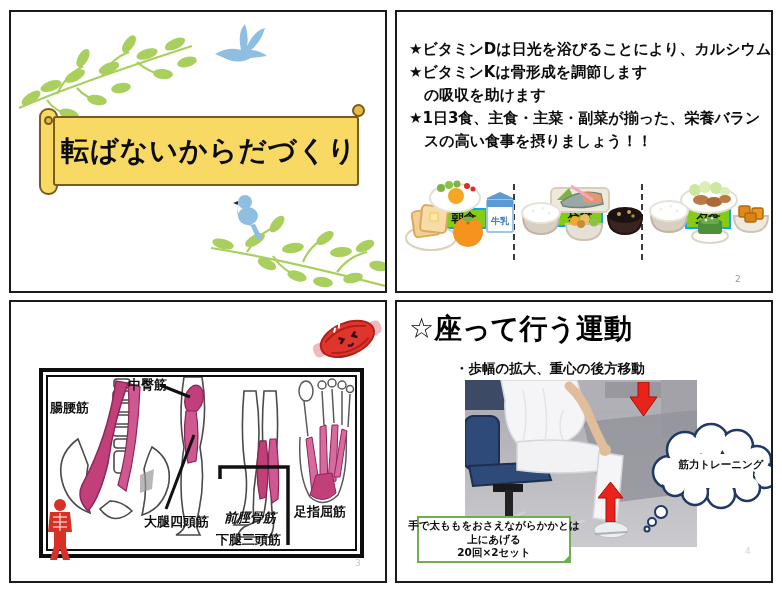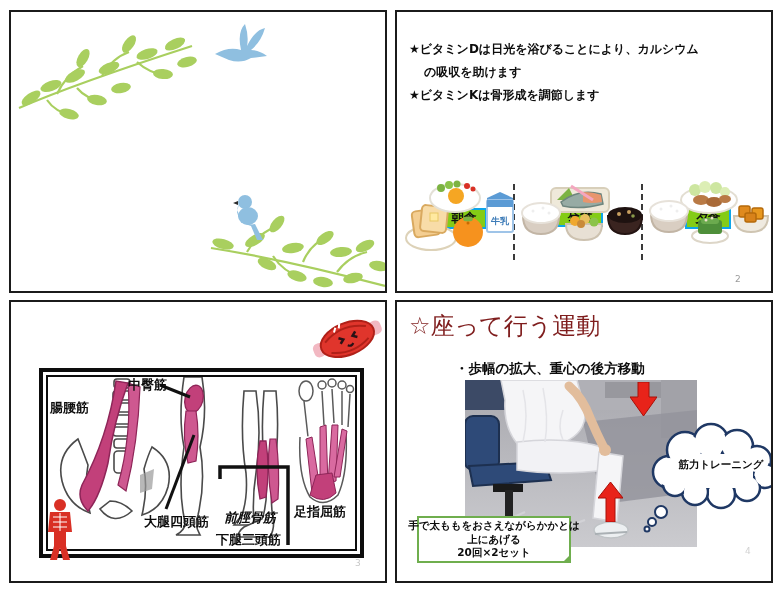--- a/index.html
+++ b/index.html
@@ -22,41 +22,41 @@
   .banner-roll-spiral { position:absolute; left:3px; top:6px; width:9px; height:9px;
                  background:#e3bd45; border:2px solid #7a5a20; border-radius:50%; }
   .banner-curl { position:absolute; right:6px; top:0; width:13px; height:13px;
                  background:#e3bd45; border:2px solid #7a5a20; border-radius:50%; }
   .banner-title { position:absolute; left:20px; top:12px; width:300px; height:70px;
                  display:flex; align-items:center; justify-content:center;
                  font-size:28px; font-weight:800; color:#0c0c0c; letter-spacing:1px; white-space:nowrap; }
 
   
   .vit-text { position:absolute; left:12px; top:26px; width:356px;
-              font-size:12px; font-weight:bold; color:#0c0c0c; line-height:23px; }
+              font-size:15px; font-weight:bold; color:#0c0c0c; line-height:23px; }
   .vit-line { white-space:nowrap; }
   .vit-line.indent { padding-left:15px; }
   .meal-label { position:absolute; top:0; width:46px; height:21px; background:#84cc16;
                 border:2px solid #0ea5e9; display:flex; align-items:center; justify-content:center;
                 font-size:12.5px; font-weight:bold; color:#111;margin-top:48px; }
   .meal-sep { position:absolute; width:0; height:76px; border-left:2px dashed #3a3a3a; }
   .food { position:absolute; }
 
   
   .s3-title { position:absolute; left:0; top:14px; width:352px; text-align:center;
               font-size:21px; font-weight:800; color:#0c0c0c; white-space:nowrap; }
   .muscle-box-outer { position:absolute; left:28px; top:66px; width:325px; height:190px;
               border:4px solid #0d0d0d; background:#fff; }
   .muscle-box-inner { position:absolute; left:3px; top:3px; right:3px; bottom:3px;
               border:2px solid #0d0d0d; }
   .mlabel { position:absolute; font-size:13px; font-weight:800; color:#0c0c0c; white-space:nowrap; }
 
   
-  .s4-title { position:absolute; left:12px; top:8px; font-size:24px; font-weight:400;
-              color:#7f1d1d; white-space:nowrap; }
+  .s4-title { position:absolute; left:12px; top:8px; font-size:28px; font-weight:700;
+              color:#000000; white-space:nowrap; }
   .s4-bullet { position:absolute; left:30px; top:58px; font-size:13.5px; font-weight:bold;
               color:#0c0c0c; white-space:nowrap;margin-left:28px; }
   .photo { position:absolute; left:68px; top:78px; width:232px; height:167px; overflow:hidden; }
   .bubble-wrap { position:absolute; left:246px; top:112px; width:140px; height:122px; }
   .bubble-text { position:absolute; left:15px; top:44px; width:126px; text-align:center;
               font-size:10.5px; font-weight:bold; color:#0c0c0c; white-space:nowrap; }
   .caption-box { position:absolute; left:20px; top:214px; width:154px; height:47px;
               background:#fff; border:2px solid #6fae4e; z-index:6;
               display:flex; flex-direction:column; align-items:center; justify-content:center; }
   .caption-box div { font-size:10.5px; font-weight:bold; color:#0c0c0c; line-height:13.5px; white-space:nowrap; }
@@ -92,20 +92,28 @@
         <ellipse cx="104" cy="60" rx="10" ry="5" transform="rotate(-10 104 60)"></ellipse>
         <ellipse cx="146" cy="46" rx="10" ry="5" transform="rotate(5 146 46)"></ellipse>
         <ellipse cx="170" cy="34" rx="10" ry="5" transform="rotate(-15 170 34)"></ellipse>
       </g>
     </svg>
 
     <svg class="abs" style="left:200px;top:8px;" width="60" height="48" viewBox="0 0 60 48">
       <path fill="#8FBFE0" d="M4,34 Q18,26 30,30 Q26,12 34,4 Q38,16 36,26 Q44,10 54,8 Q50,22 40,30 Q48,30 56,36 L40,38 Q30,44 18,40 Z"></path>
     </svg>
 
+    <div class="banner">
+      <div class="banner-roll">
+        <div class="banner-roll-spiral"></div>
+      </div>
+      <div class="banner-band"></div>
+      <div class="banner-curl"></div>
+      <div class="banner-title">転ばないからだづくり</div>
+    </div>
 
     <svg class="abs" style="left:196px;top:178px;" width="182" height="104" viewBox="0 0 182 104">
       <g stroke="#A9CF5F" stroke-width="2.2" fill="none">
         <path d="M4,58 Q80,70 178,96"></path>
           <path d="M40,62 Q50,44 70,36"></path>
           <path d="M96,72 Q104,52 124,46"></path>
         <path d="M66,66 Q76,82 96,88"></path>
           <path d="M130,82 Q142,66 160,62"></path>
       </g>
       <g fill="#A9CF5F">
@@ -128,22 +136,24 @@
       <circle cx="12" cy="10" r="7" fill="#8FBFE0"></circle>
       <path fill="#8FBFE0" d="M6,12 Q2,18 8,26 Q14,34 22,32 L30,48 L24,48 L18,34 Q6,32 4,20 Z"></path>
       <ellipse cx="15" cy="24" rx="10" ry="9" fill="#8FBFE0"></ellipse>
       <path fill="#2a2a2a" d="M5,9 L0,11 L5,13 Z"></path>
     </svg>
   </div>
 
   <div class="slide" id="slide2">
     <div class="vit-text">
       <div class="vit-line">★ビタミンDは日光を浴びることにより、カルシウム</div>
+      <div class="vit-line">★ビタミンKは骨形成を調節します</div>
       <div class="vit-line indent">の吸収を助けます</div>
-      <div class="vit-line">★ビタミンKは骨形成を調節します</div>
+      <div class="vit-line">★1日3食、主食・主菜・副菜が揃った、栄養バラン</div>
+      <div class="vit-line indent">スの高い食事を摂りましょう！！</div>
     </div>
 
     <div class="meal-label" style="left:44px; top:148px;">朝食</div>
     <div class="meal-label" style="left:160px; top:146px;">昼食</div>
     <div class="meal-label" style="left:288px; top:148px;">夕食</div>
 
     <div class="meal-sep" style="left:116px; top:172px;"></div>
     <div class="meal-sep" style="left:244px; top:172px;"></div>
 
     <svg class="food" style="left:8px;top:184px;" width="52" height="56" viewBox="0 0 52 56">

